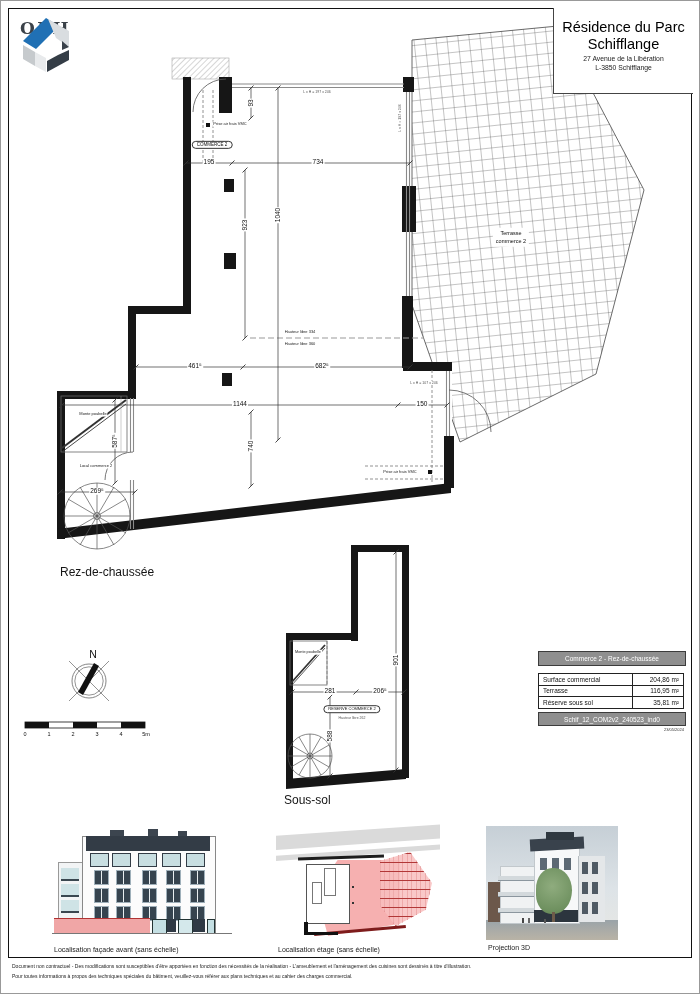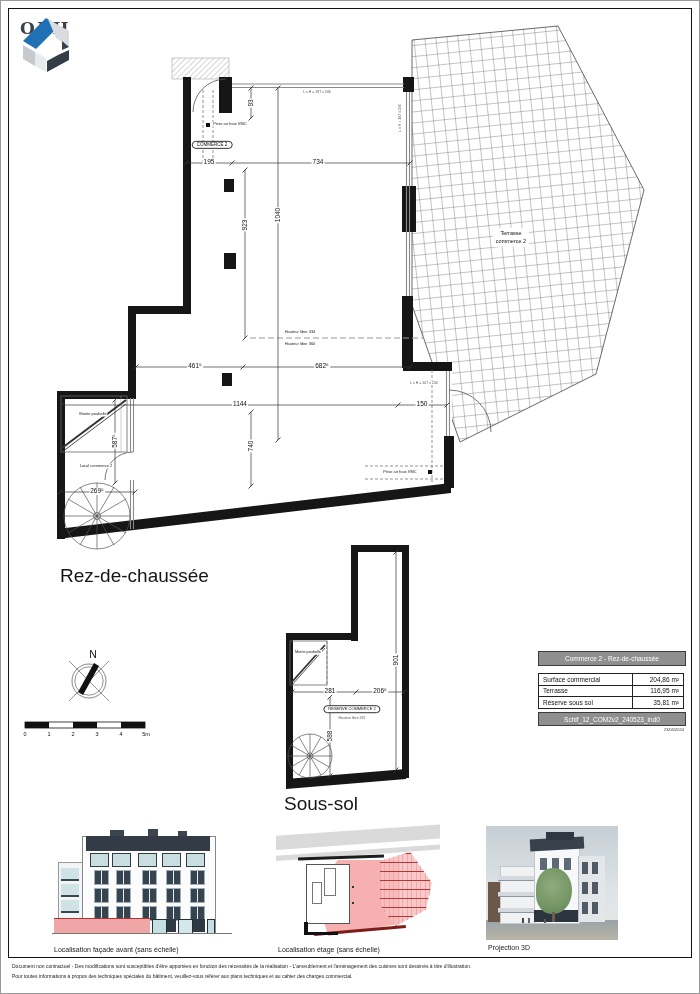--- a/index.html
+++ b/index.html
@@ -16,21 +16,21 @@
   .title-cell{left:553px;top:8px;width:139px;height:85px;background:#fff;border-left:1px solid #444;border-bottom:1px solid #444;text-align:center;}
   .title-main{font-size:14.5px;line-height:1.15;margin-top:11px;color:#000;}
   .title-addr{font-size:6.8px;line-height:1.3;margin-top:3px;color:#222;}
   
   .dim{position:absolute;transform:translate(-50%,-50%);font-size:6.5px;line-height:1;background:#fff;padding:0 1px;white-space:nowrap;color:#111;}
   .dim.v{transform:translate(-50%,-50%) rotate(-90deg);}
   .ann{position:absolute;transform:translate(-50%,-50%);font-size:4px;line-height:1.2;background:#fff;padding:0 1px;white-space:nowrap;color:#222;}
   .ann.v{transform:translate(-50%,-50%) rotate(-90deg);}
   .ann.t{font-size:3.5px;color:#555;}
   .tag{position:absolute;transform:translate(-50%,-50%);font-size:4.5px;line-height:1.4;border:0.7px solid #333;border-radius:7px;background:#fff;padding:0 4px;white-space:nowrap;color:#111;}
-  .plan-title{position:absolute;font-size:19px;color:#151515;}
+  .plan-title{position:absolute;font-size:12px;color:#151515;}
   .terr-label{position:absolute;transform:translate(-50%,-50%);text-align:center;font-size:5.5px;line-height:1.5;background:#fff;padding:1px 3px;white-space:nowrap;}
   .north{position:absolute;transform:translate(-50%,-50%);font-size:10.5px;color:#111;}
   .sb-num{position:absolute;transform:translate(-50%,0);font-size:5.5px;color:#111;}
   
   .ip-bar{position:absolute;left:538px;width:146px;background:#8f8f8f;border:1px solid #3c3c3c;color:#fff;font-size:6.5px;display:flex;align-items:center;justify-content:center;white-space:nowrap;}
   .ip-table{position:absolute;left:538px;top:673px;width:146px;border:1px solid #222;background:#fff;box-sizing:border-box;}
   .ip-row{display:flex;height:10.5px;border-bottom:1px solid #222;font-size:6.5px;align-items:stretch;}
   .ip-row:last-child{border-bottom:none;}
   .ip-label{flex:1;padding-left:4px;border-right:1px solid #222;display:flex;align-items:center;}
   .ip-value{width:46px;display:flex;align-items:center;justify-content:flex-end;padding-right:4px;}
@@ -213,20 +213,30 @@
       <polygon points="3,25 26,2 39,10 16,33" fill="#2070b4"></polygon>
       <polygon points="28,3 49,15 49,31 36,22" fill="#d9dde0"></polygon>
       <polygon points="42,25 49,31 42,34" fill="#3a424b"></polygon>
       <polygon points="3,29 15,36 15,50 3,43" fill="#c6cacd"></polygon>
       <polygon points="15,36 26,42 26,56 15,50" fill="#e8eaec"></polygon>
       <polygon points="49,34 49,44 27,56 27,45 38,39" fill="#343d46"></polygon>
     </svg>
     <div class="logo-text">OPH</div>
   </div>
 
+  <div class="abs title-cell">
+    <div class="title-main">
+      <div>Résidence du Parc</div>
+      <div>Schifflange</div>
+    </div>
+    <div class="title-addr">
+      <div>27 Avenue de la Libération</div>
+      <div>L-3850 Schifflange</div>
+    </div>
+  </div>
 
   <span class="dim" style="left:209px;top:162px;">195</span>
   <span class="dim" style="left:318px;top:162px;">734</span>
   <span class="dim v" style="left:251px;top:103px;">93</span>
   <span class="dim v" style="left:245px;top:225px;">923</span>
   <span class="dim v" style="left:278px;top:215px;">1040</span>
   <span class="dim" style="left:195px;top:366px;">461⁵</span>
   <span class="dim" style="left:322px;top:366px;">682⁵</span>
   <span class="dim" style="left:240px;top:404px;">1144</span>
   <span class="dim" style="left:422px;top:404px;">150</span>

